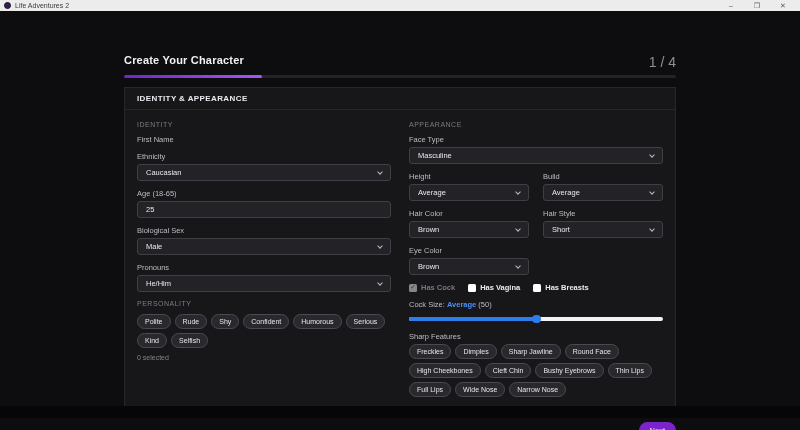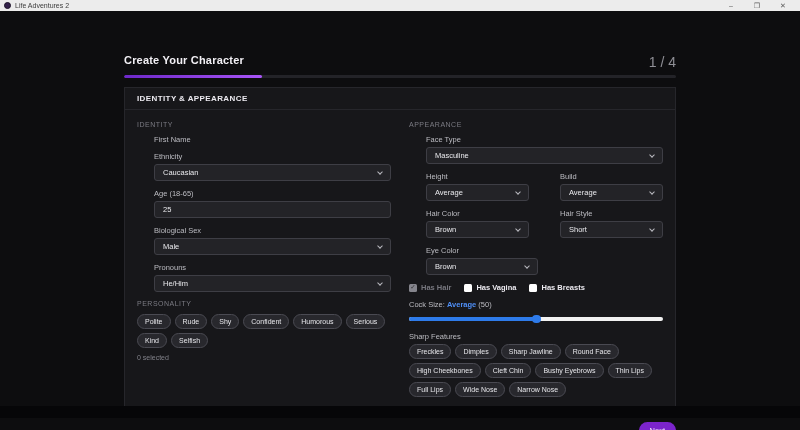--- a/index.html
+++ b/index.html
@@ -23,21 +23,21 @@
   .step { font-size:14px; color:#8f8f96; }
   .progress { height:3px; background:#232328; border-radius:2px; overflow:hidden; }
   .progress-fill { height:100%; width:25%; background:linear-gradient(90deg,#6d28c9,#a855f7); border-radius:2px; }
 
   
   .panel { margin-top:9px; background:#17171a; border:1px solid #26262b; border-radius:0; }
   .panel-header { padding:6px 12px; border-bottom:1px solid #26262b; font-size:8px; font-weight:bold; color:#eceaf0; letter-spacing:0.4px; }
   .panel-body { padding:9px 12px 12px; display:grid; grid-template-columns:1fr 1fr; column-gap:18px; }
 
   .section-label { font-size:7px; color:#7b7b83; letter-spacing:0.5px; margin:2px 0 7px; }
-  .field { margin-bottom:8px;margin-left:17px; }
+  .field { margin-bottom:8px; }
   .field-label { font-size:7.5px; color:#bcbcc2; margin-bottom:3px; }
   .text-input, .select { width:100%; height:17px; background:#232327; border:1px solid #3e3e45; border-radius:3px; color:#e9e9ed; font-size:7.5px; font-family:inherit; padding:0 8px; display:block; }
   .text-input::placeholder { color:#6e6e76; }
   .select { display:flex; align-items:center; justify-content:space-between; cursor:default; }
   .select .sel-text { font-size:7.5px; color:#e9e9ed; }
   .chev { width:4px; height:4px; border-right:1px solid #b9b9bf; border-bottom:1px solid #b9b9bf; transform:rotate(45deg); margin-top:-2px; flex:0 0 auto; }
   .two-col { display:grid; grid-template-columns:1fr 1fr; column-gap:14px; }
   .half { width:calc(50% - 7px); }
 
   
@@ -199,21 +199,21 @@
               <span class="chev"></span>
             </div>
           </div>
 
           <div class="checkrow">
 
               <span class="check checked disabled">
                 <span class="box">
                   <span class="tick">✓</span>
                 </span>
-                <span>Has Hair</span>
+                <span>Has Cock</span>
               </span>
 
               <span class="check">
                 <span class="box"></span>
                 <span>Has Vagina</span>
               </span>
 
               <span class="check">
                 <span class="box"></span>
                 <span>Has Breasts</span>

